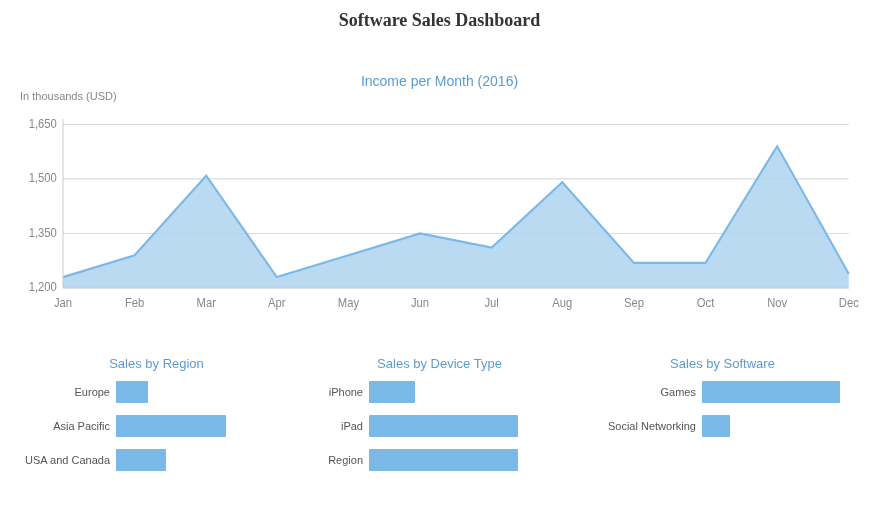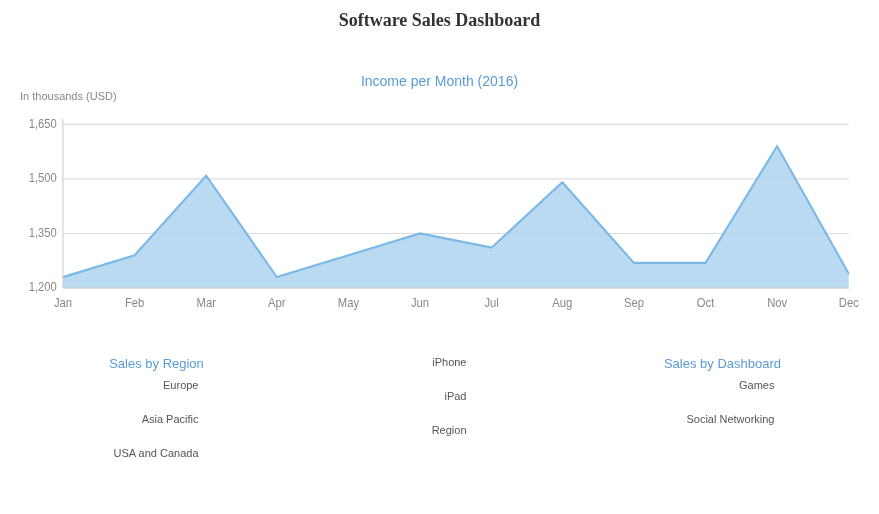--- a/index.html
+++ b/index.html
@@ -65,21 +65,20 @@
       text-align: center;
       font-size: 13px;
       color: #5b9bd5;
       margin-bottom: 8px;
     }
     .bar-row {
       display: flex;
       align-items: center;
       margin-bottom: 8px;
       height: 26px;
-      flex-direction: column;
     }
     .bar-label {
       font-size: 11px;
       color: #555;
       text-align: right;
       width: 90px;
       flex-shrink: 0;
       margin-right: 6px;
     }
     .bar-label-narrow {
@@ -161,20 +160,21 @@
       </div>
       <div class="bar-row">
         <span class="bar-label">USA and Canada</span>
         <div class="bar-track">
           <div class="bar-fill" style="width:28%"></div>
         </div>
       </div>
     </div>
 
     <div class="bar-chart-section">
+      <div class="bar-chart-title">Sales by Device Type</div>
       <div class="bar-row">
         <span class="bar-label bar-label-narrow">iPhone</span>
         <div class="bar-track">
           <div class="bar-fill" style="width:22%"></div>
         </div>
       </div>
       <div class="bar-row">
         <span class="bar-label bar-label-narrow">iPad</span>
         <div class="bar-track">
           <div class="bar-fill" style="width:72%"></div>
@@ -182,21 +182,21 @@
       </div>
       <div class="bar-row">
         <span class="bar-label bar-label-narrow">Region</span>
         <div class="bar-track">
           <div class="bar-fill" style="width:72%"></div>
         </div>
       </div>
     </div>
 
     <div class="bar-chart-section">
-      <div class="bar-chart-title">Sales by Dashboard</div>
+      <div class="bar-chart-title">Sales by Software</div>
       <div class="bar-row">
         <span class="bar-label bar-label-wide">Games</span>
         <div class="bar-track">
           <div class="bar-fill" style="width:88%"></div>
         </div>
       </div>
       <div class="bar-row">
         <span class="bar-label bar-label-wide">Social Networking</span>
         <div class="bar-track">
           <div class="bar-fill" style="width:18%"></div>

